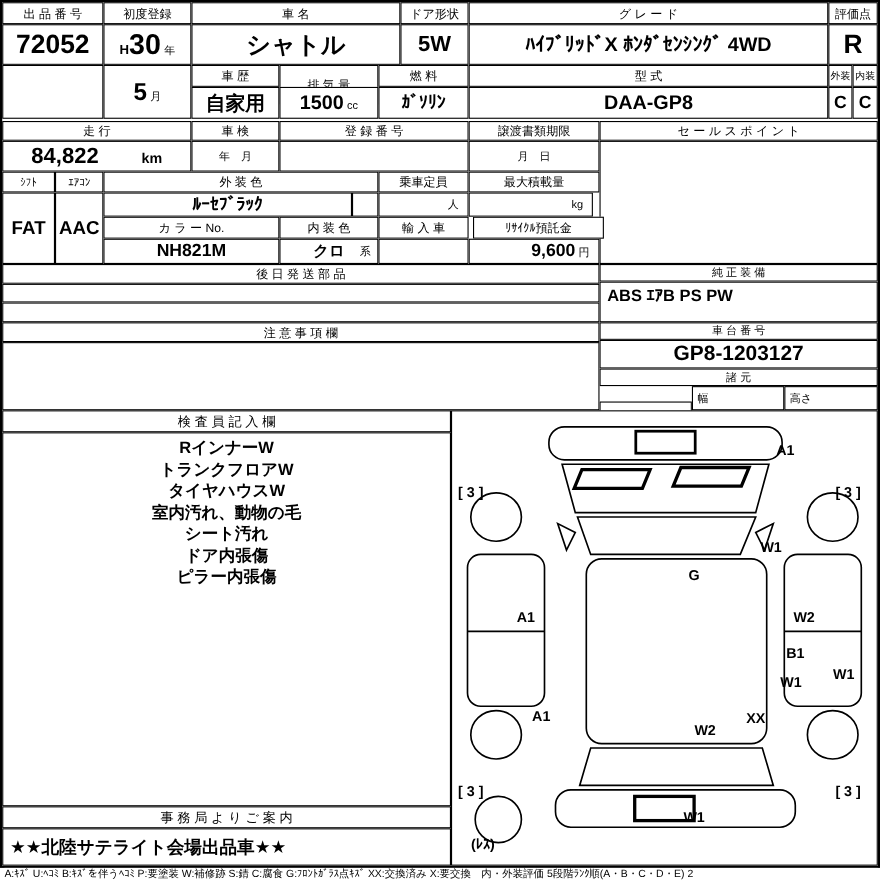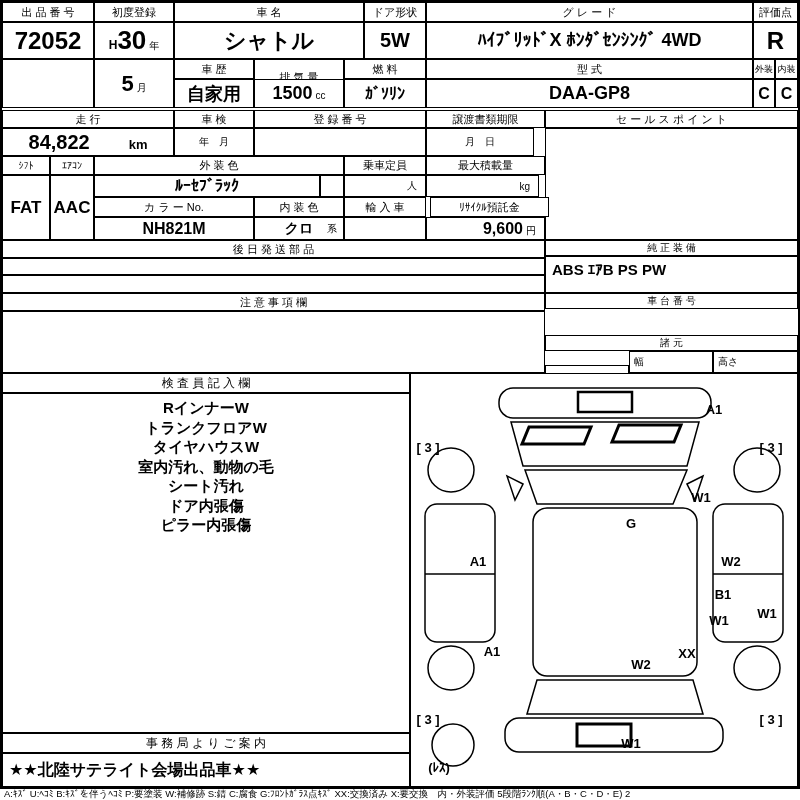--- a/index.html
+++ b/index.html
@@ -86,21 +86,21 @@
   <div class="c" style="left:2px;top:128px;width:172px;height:28px">
     <span>
       <span class="b f20">84,822</span><span class="unit-b">km</span>
     </span>
   </div>
   <div class="c h" style="left:174px;top:110px;width:80px;height:18px">車 検</div>
   <div class="c h10" style="left:174px;top:128px;width:80px;height:28px">年　月</div>
   <div class="c h" style="left:254px;top:110px;width:172px;height:18px">登 録 番 号</div>
   <div class="c" style="left:254px;top:128px;width:172px;height:28px"></div>
   <div class="c h" style="left:426px;top:110px;width:119px;height:18px">譲渡書類期限</div>
-  <div class="c h10" style="left:426px;top:128px;width:108px;height:28px">月　日</div>
+  <div class="c h10" style="left:426px;top:128px;width:119px;height:28px">月　日</div>
   <div class="c h" style="left:545px;top:110px;width:253px;height:18px">セ ー ル ス ポ イ ン ト</div>
   <div class="c" style="left:545px;top:128px;width:253px;height:112px"></div>
 
   <div class="c h10" style="left:2px;top:156px;width:48px;height:19px">ｼﾌﾄ</div>
   <div class="c h10" style="left:50px;top:156px;width:44px;height:19px">ｴｱｺﾝ</div>
   <div class="c h" style="left:94px;top:156px;width:250px;height:19px">外 装 色</div>
   <div class="c h" style="left:344px;top:156px;width:82px;height:19px">乗車定員</div>
   <div class="c h" style="left:426px;top:156px;width:119px;height:19px">最大積載量</div>
 
   <div class="c b f17" style="left:2px;top:175px;width:48px;height:65px">FAT</div>
@@ -137,20 +137,21 @@
   <div class="c" style="left:2px;top:258px;width:543px;height:17px"></div>
   <div class="c" style="left:2px;top:275px;width:543px;height:18px"></div>
 
   <div class="c h10" style="left:545px;top:240px;width:253px;height:16px">純 正 装 備</div>
   <div class="c b f15" style="left:545px;top:256px;width:253px;height:37px;align-items:flex-start;justify-content:flex-start;padding:4px 0 0 6px">ABS ｴｱB PS PW</div>
 
   <div class="c h" style="left:2px;top:293px;width:543px;height:18px">注 意 事 項 欄</div>
   <div class="c" style="left:2px;top:311px;width:543px;height:62px"></div>
 
   <div class="c h10" style="left:545px;top:293px;width:253px;height:16px">車 台 番 号</div>
+  <div class="c b f19" style="left:545px;top:309px;width:253px;height:26px">GP8-1203127</div>
   <div class="c h10" style="left:545px;top:335px;width:253px;height:16px">諸 元</div>
   <div class="c h10 left" style="left:545px;top:365px;width:84px;height:37px;justify-content:flex-start;padding-left:4px">長さ</div>
   <div class="c h10" style="left:629px;top:351px;width:84px;height:22px;justify-content:flex-start;padding-left:4px">幅</div>
   <div class="c h10" style="left:713px;top:351px;width:85px;height:22px;justify-content:flex-start;padding-left:4px">高さ</div>
 
   <div class="c" style="left:2px;top:373px;width:408px;height:20px;font-size:12px">検 査 員 記 入 欄</div>
   <div class="c notes-body" style="left:2px;top:393px;width:408px;height:340px">
       <div class="note-line">RインナーW</div>
       <div class="note-line">トランクフロアW</div>
       <div class="note-line">タイヤハウスW</div>

